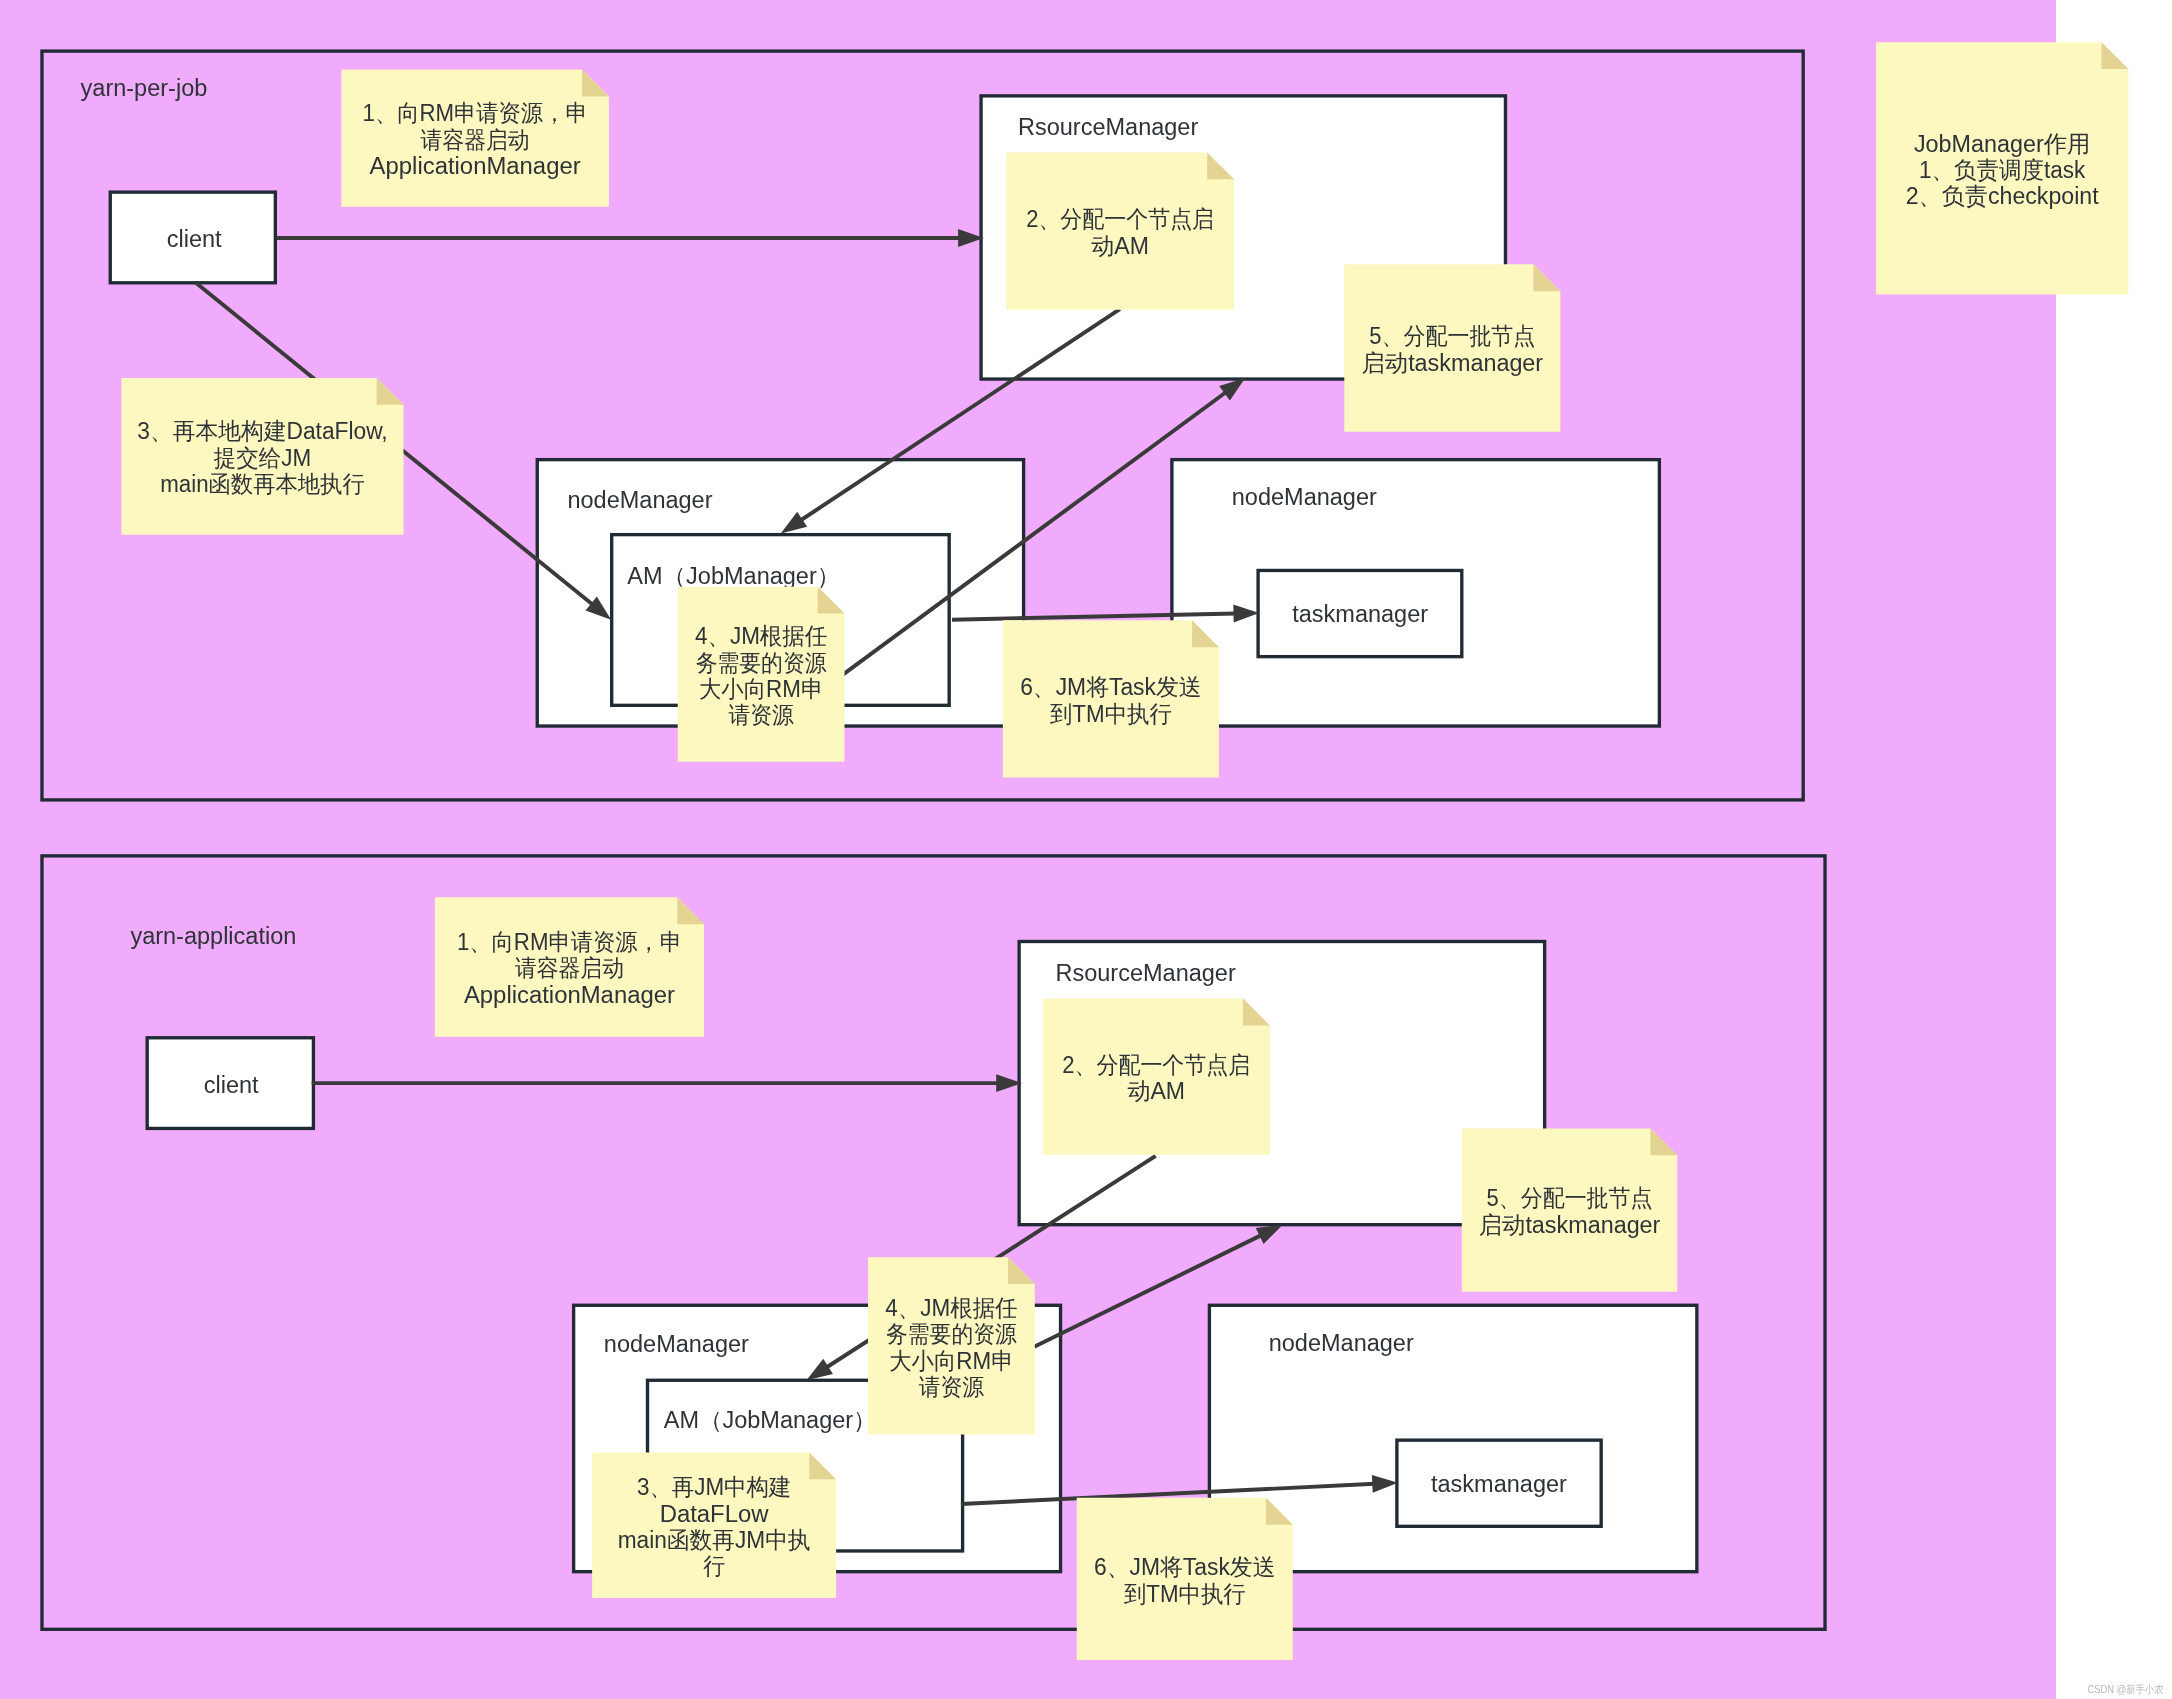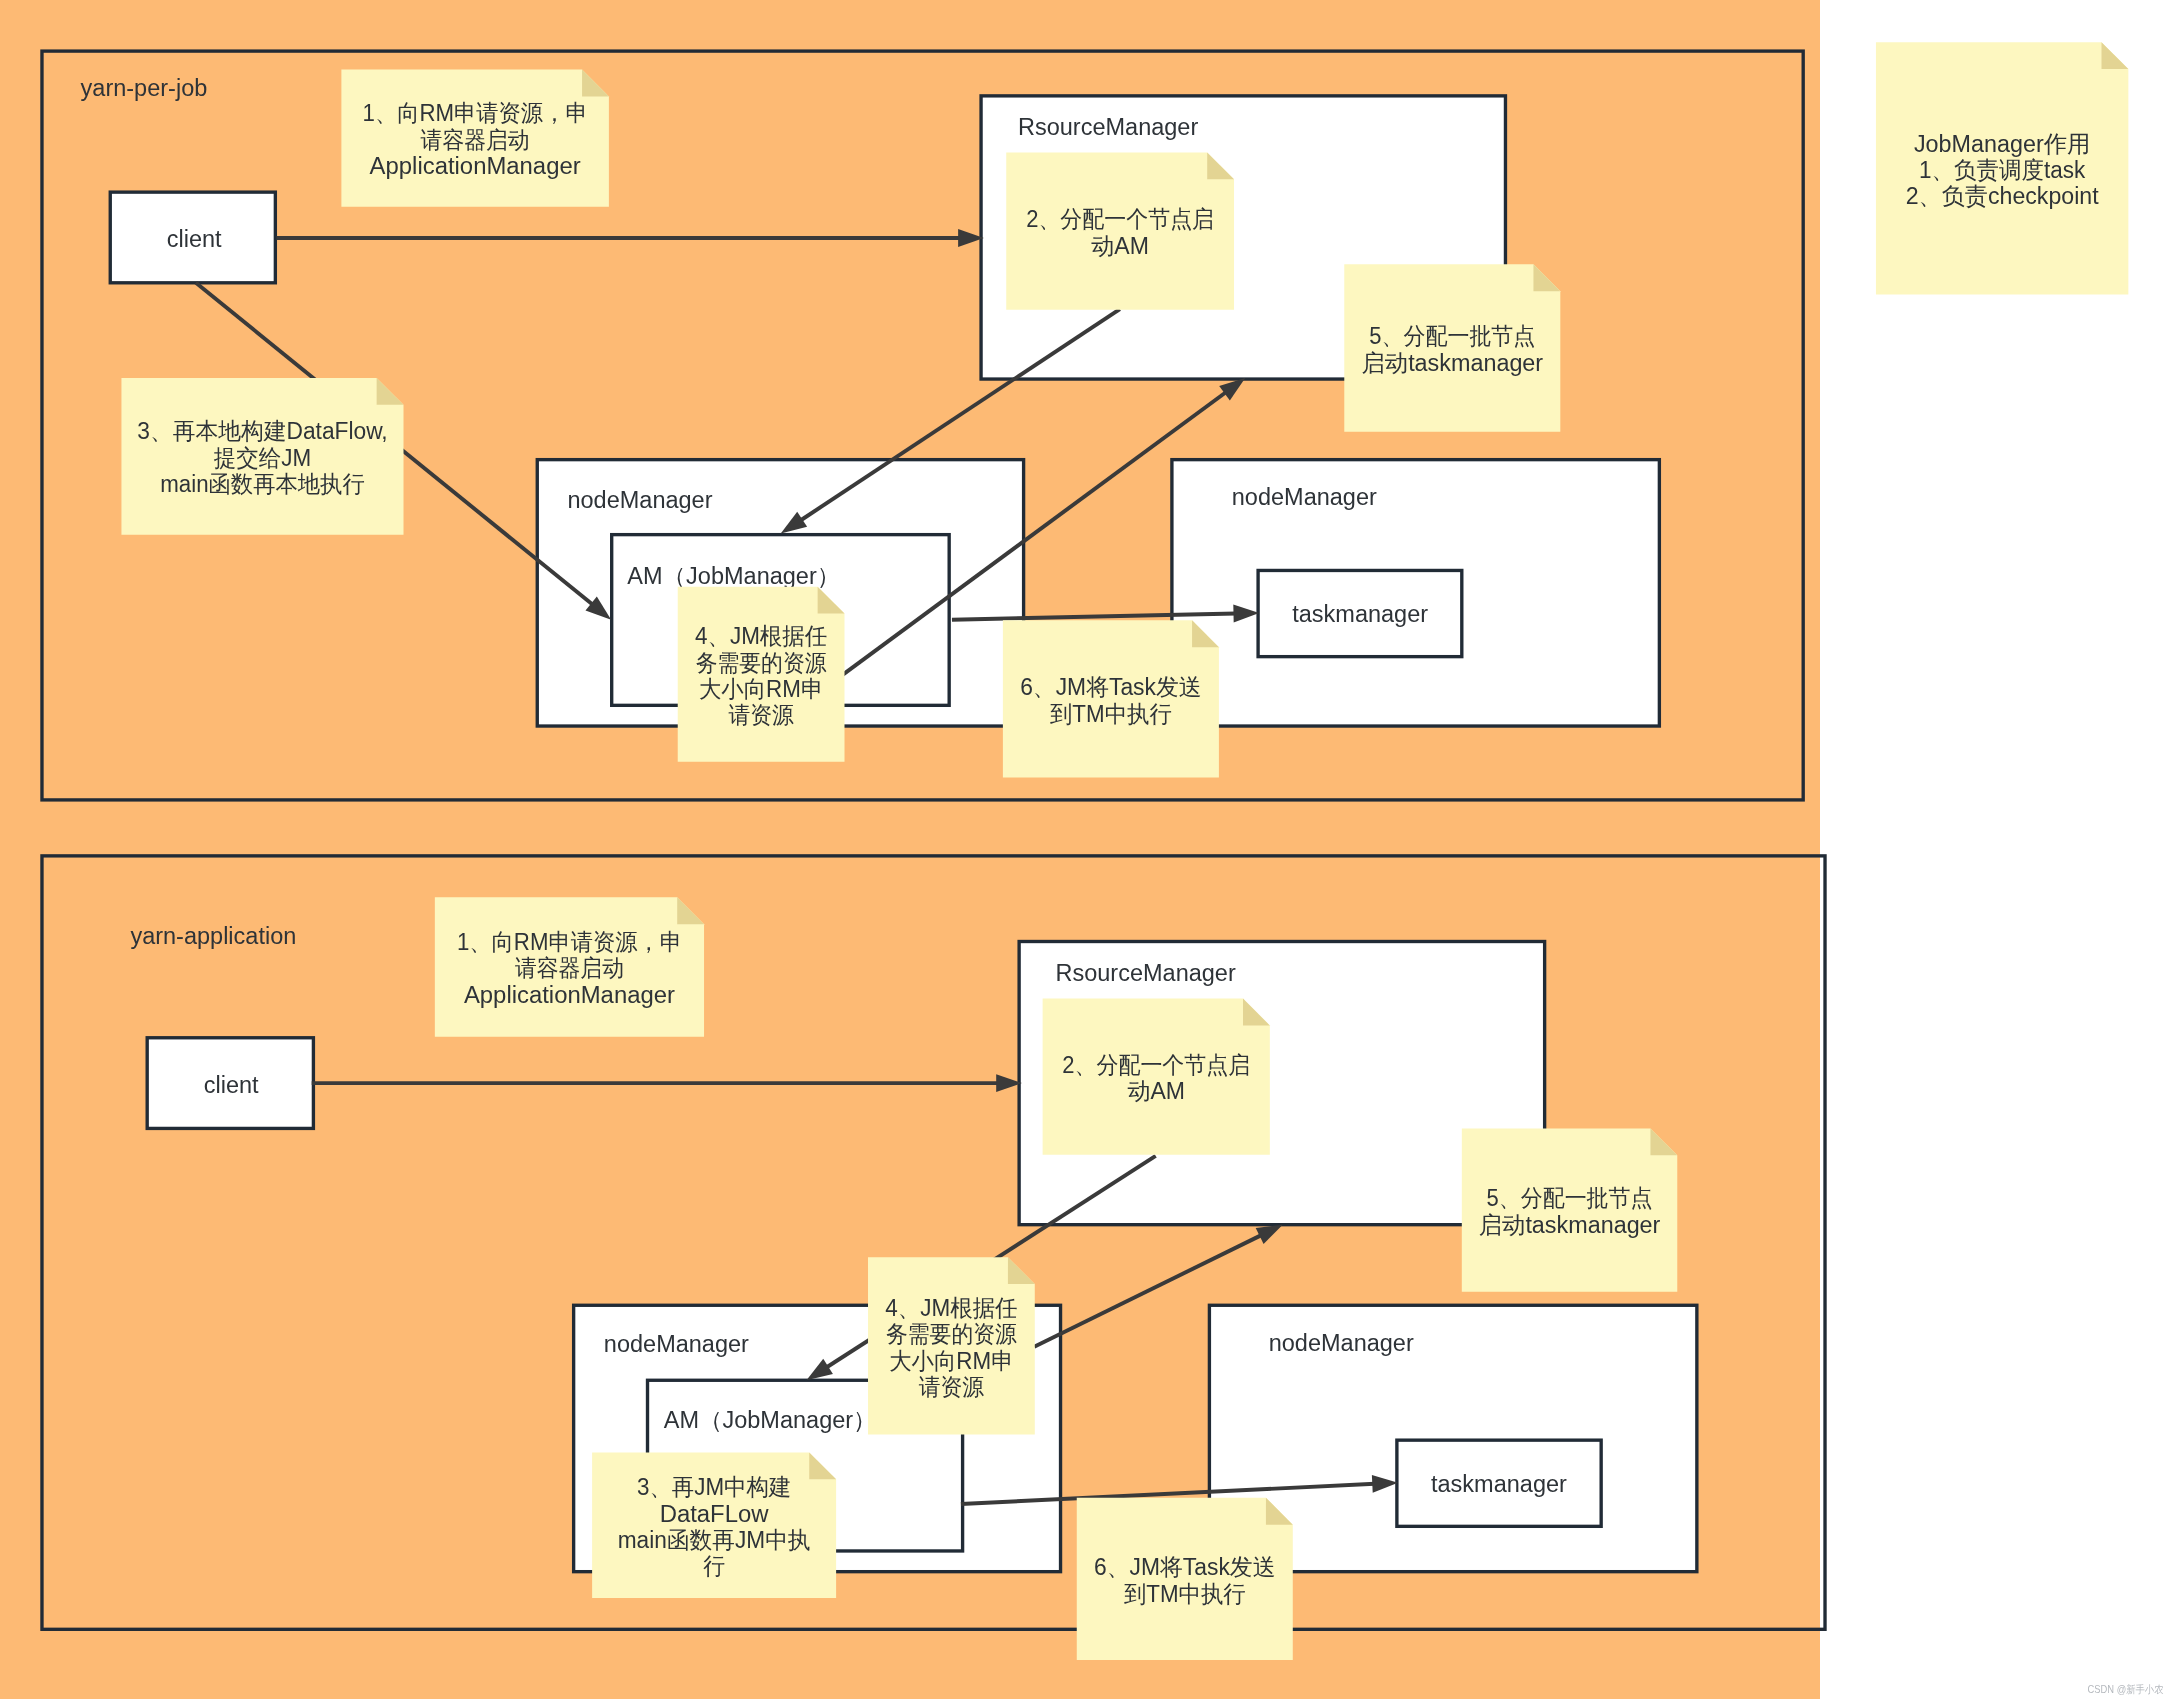--- a/index.html
+++ b/index.html
@@ -1,18 +1,18 @@
 <!DOCTYPE html>
 <html style="font-size:9px"><head>
 <meta charset="utf-8">
 <title>yarn-per-job / yarn-application deployment diagram</title>
 <style>
   html,body{margin:0;padding:0;background:#ffffff;}
   body{width:2172px;height:1700px;overflow:hidden;font-family:"Liberation Sans",sans-serif;}
-  #stage{position:relative;width:1820px;height:1700px;background:#fdba74;}
+  #stage{position:relative;width:2056px;height:1700px;background:#f0abfc;}
   svg{display:block;}
   .frame{fill:none;stroke:#212B36;stroke-width:6;}
   .bx{fill:#ffffff;stroke:#212B36;stroke-width:6;}
   .lbl{font-family:"Liberation Sans",sans-serif;font-size:42px;fill:#2E3338;}
   .note-body{fill:#FDF7C0;}
   .note-fold{fill:#E3D493;}
   .note-txt{font-family:"Liberation Sans",sans-serif;font-size:42px;fill:#2E3338;text-anchor:middle;}
   .conn{stroke:#3A3A3A;stroke-width:7;fill:none;}
   .ahead{fill:#3A3A3A;stroke:none;}
   .wm{font-family:"Liberation Sans",sans-serif;font-size:19px;fill:#B5B9BE;text-anchor:end;}

